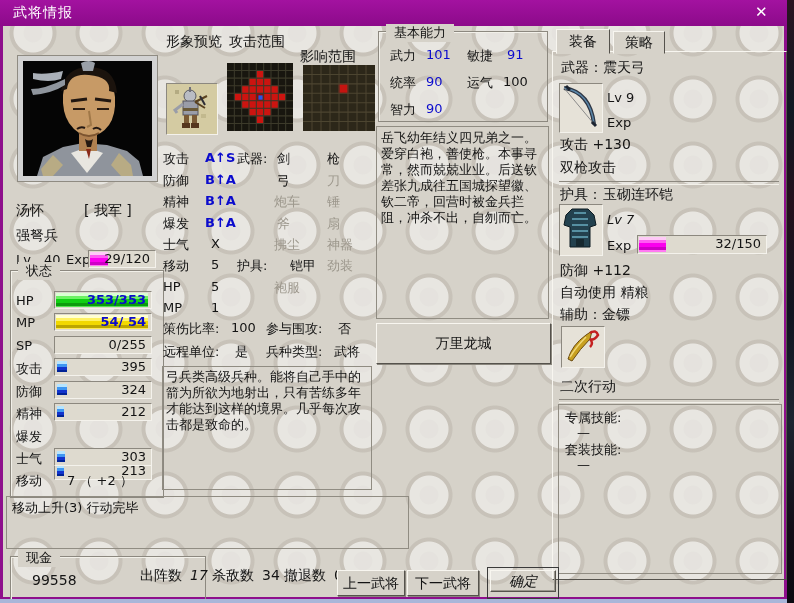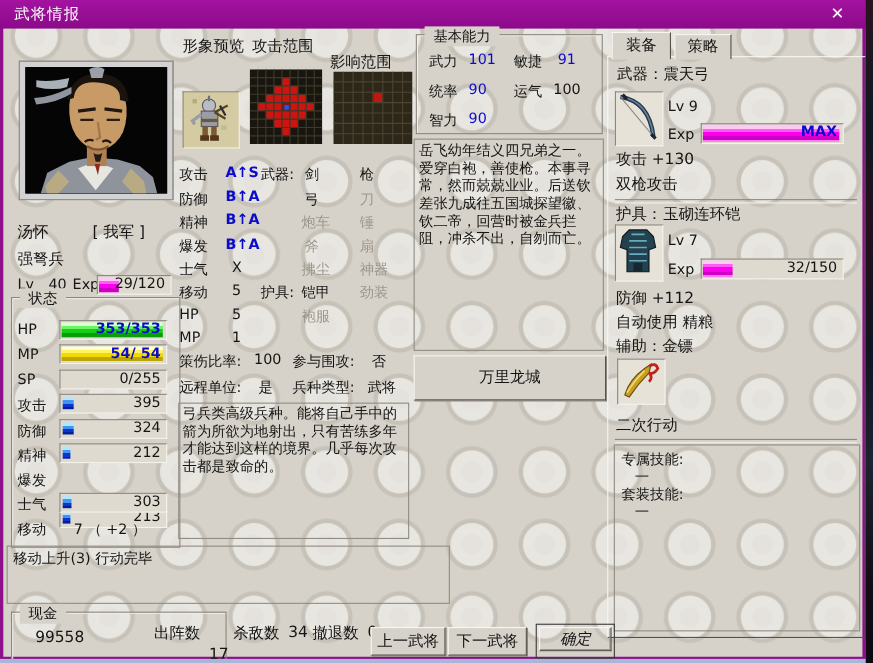--- a/index.html
+++ b/index.html
@@ -218,21 +218,21 @@
     <span class="a" style="left:327px;top:150px;">枪</span>
     <span class="a" style="left:277px;top:172px;">弓</span>
     <span class="a grayed" style="left:327px;top:172px;">刀</span>
     <span class="a grayed" style="left:274px;top:193px;">炮车</span>
     <span class="a grayed" style="left:327px;top:193px;">锤</span>
     <span class="a grayed" style="left:277px;top:215px;">斧</span>
     <span class="a grayed" style="left:327px;top:215px;">扇</span>
     <span class="a grayed" style="left:274px;top:236px;">拂尘</span>
     <span class="a grayed" style="left:327px;top:236px;">神器</span>
     <span class="a" style="left:237px;top:257px;">护具:</span>
-    <span class="a" style="left:274px;top:257px;">铠甲</span>
+    <span class="a" style="left:290px;top:257px;">铠甲</span>
     <span class="a grayed" style="left:327px;top:257px;">劲装</span>
     <span class="a grayed" style="left:274px;top:279px;">袍服</span>
 
     <span class="a" style="left:163px;top:320px;">策伤比率:</span>
     <span class="a" style="left:231px;top:320px;">100</span>
     <span class="a" style="left:266px;top:320px;">参与围攻:</span>
     <span class="a" style="left:338px;top:320px;">否</span>
     <span class="a" style="left:163px;top:343px;">远程单位:</span>
     <span class="a" style="left:235px;top:343px;">是</span>
     <span class="a" style="left:266px;top:343px;">兵种类型:</span>
@@ -271,38 +271,34 @@
       <div class="a icon-frame" style="left:6px;top:31px;width:42px;height:48px;">
         <svg width="40" height="46" viewBox="0 0 40 46">
           <path d="M4,4 Q30,8 34,40" stroke="#2e3644" stroke-width="4" fill="none"></path>
           <path d="M4,4 Q30,8 34,40" stroke="#5a86a8" stroke-width="1.5" fill="none"></path>
           <path d="M4,4 L34,40" stroke="#8a8a8a" stroke-width="1"></path>
           <path d="M6,2 l4,4 M32,38 l4,4" stroke="#1c2430" stroke-width="3"></path>
         </svg>
       </div>
       <span class="a" style="left:54px;top:38px;">Lv 9</span>
       <span class="a" style="left:54px;top:63px;">Exp</span>
-      <div class="a sunk" style="left:84px;top:60px;width:128px;height:17px;">
-        <span class="fill magenta-fill" style="width:124px;"></span>
-        <span class="bar-text blue bold">MAX</span>
-      </div>
       <span class="a label14" style="left:7px;top:84px;">攻击 +130</span>
       <span class="a label14" style="left:7px;top:107px;">双枪攻击</span>
       <div class="a divider" style="left:6px;top:129px;width:220px;"></div>
 
       <span class="a label14" style="left:7px;top:134px;">护具：</span>
       <span class="a label14" style="left:50px;top:134px;">玉砌连环铠</span>
       <div class="a icon-frame" style="left:6px;top:152px;width:42px;height:50px;">
         <svg width="40" height="48" viewBox="0 0 40 48">
           <path d="M12,4 L28,4 34,10 36,20 30,22 30,42 10,42 10,22 4,20 6,10 Z" fill="#23414e" stroke="#0c1a20"></path>
           <path d="M14,8 L26,8 M12,14 L28,14 M12,20 L28,20 M12,26 L28,26 M12,32 L28,32" stroke="#68aabe" stroke-width="1.5"></path>
           <path d="M16,42 l0,-8 8,0 0,8" fill="#16282f"></path>
         </svg>
       </div>
-      <span class="a" style="left:54px;top:160px;">Lv 7</span>
+      <span class="a" style="left:54px;top:160px;font-style:italic;">Lv 7</span>
       <span class="a" style="left:54px;top:186px;">Exp</span>
       <div class="a sunk" style="left:84px;top:183px;width:128px;height:17px;">
         <span class="fill magenta-fill" style="width:27px;"></span>
         <span class="bar-text">32/150</span>
       </div>
       <span class="a label14" style="left:7px;top:210px;">防御 +112</span>
       <span class="a label14" style="left:7px;top:232px;">自动使用 精粮</span>
       <span class="a label14" style="left:7px;top:254px;">辅助：</span>
       <span class="a label14" style="left:49px;top:254px;">金镖</span>
       <div class="a icon-frame" style="left:8px;top:274px;width:42px;height:40px;">
@@ -325,21 +321,21 @@
 
     <div class="a thinbox" style="left:6px;top:496px;width:366px;height:51px;padding-left:35px;">
       <span class="a" style="left:5px;top:2px;">移动上升(3) 行动完毕</span>
     </div>
 
     <div class="a groupbox" style="left:10px;top:556px;width:194px;height:42px;"></div>
     <span class="a grouplabel" style="left:18px;top:549px;">现金</span>
     <span class="a label14" style="left:32px;top:572px;">99558</span>
 
     <span class="a label14" style="left:140px;top:567px;">出阵数</span>
-    <span class="a label14" style="left:190px;top:587px;">17</span>
+    <span class="a label14" style="left:190px;top:567px;font-style:italic;">17</span>
     <span class="a label14" style="left:212px;top:567px;">杀敌数</span>
     <span class="a label14" style="left:262px;top:567px;">34</span>
     <span class="a label14" style="left:284px;top:567px;">撤退数</span>
     <span class="a label14" style="left:334px;top:567px;">0</span>
 
     <div class="a btn" style="left:337px;top:570px;width:66px;height:24px;line-height:24px;">上一武将</div>
     <div class="a btn" style="left:407px;top:570px;width:70px;height:24px;line-height:24px;">下一武将</div>
     <div class="a btn-default" style="left:487px;top:567px;width:66px;height:26px;">
       <div class="inner">确定</div>
     </div>

